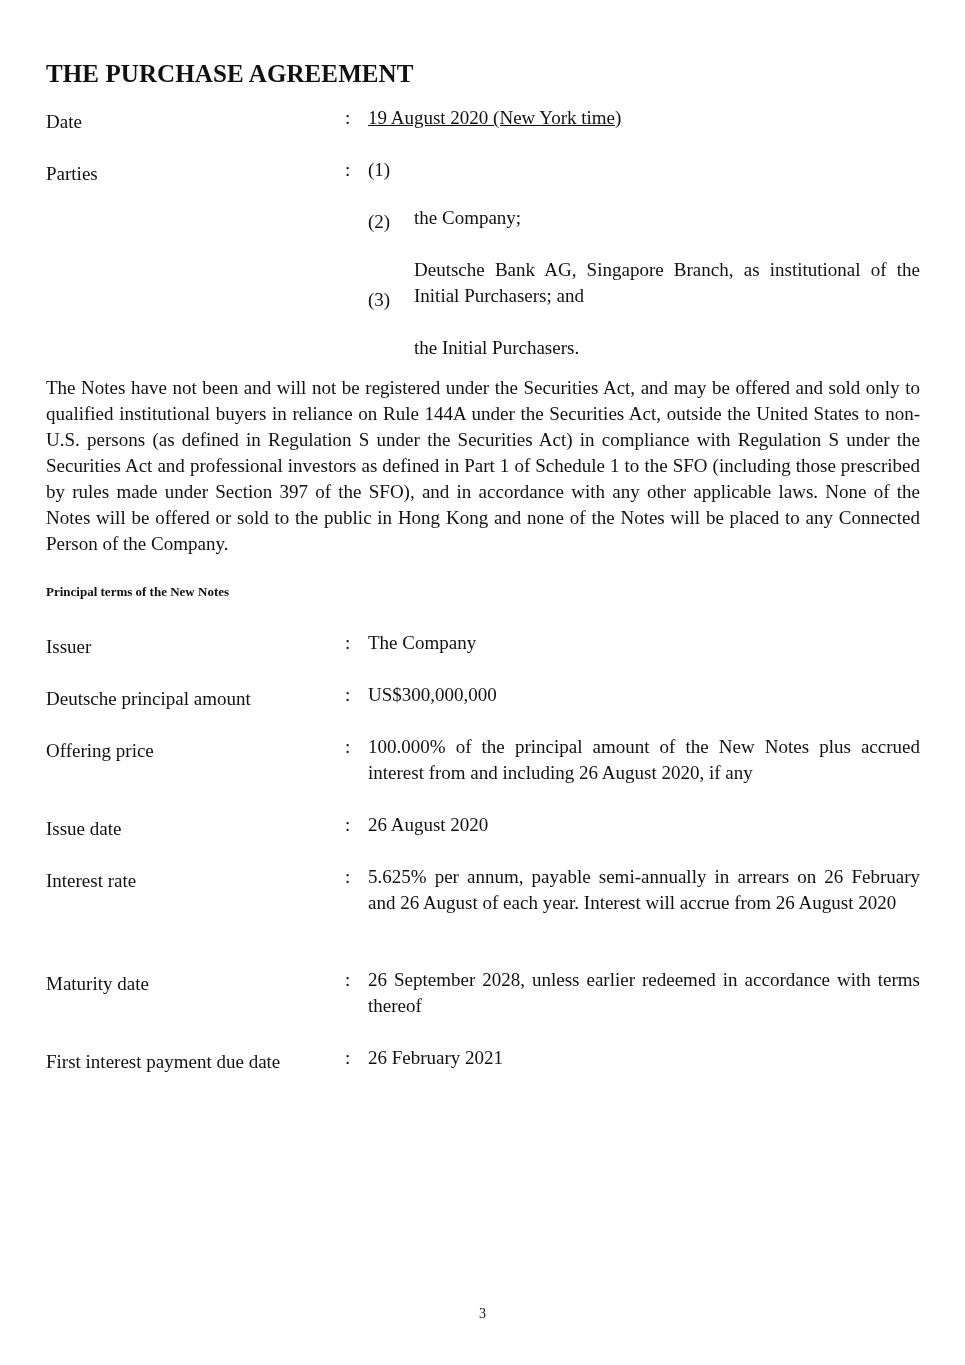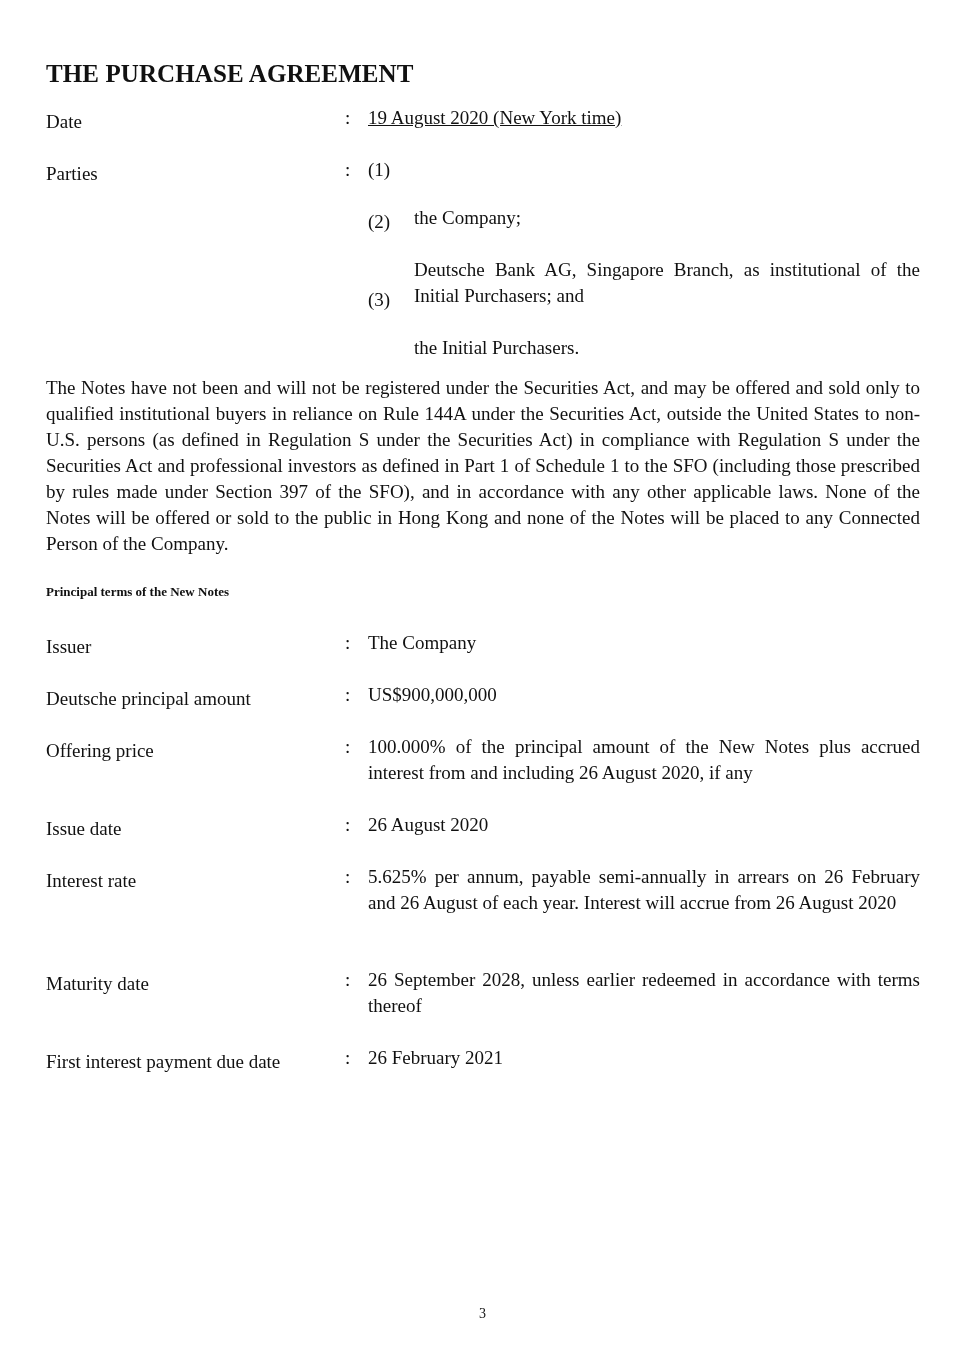--- a/index.html
+++ b/index.html
@@ -67,21 +67,21 @@
 
   <div class="row" style="top:630px;">
     <span class="label">Issuer</span>
     <span class="colon">:</span>
     <span class="value">The Company</span>
   </div>
 
   <div class="row" style="top:682px;">
     <span class="label">Deutsche principal amount</span>
     <span class="colon">:</span>
-    <span class="value">US$900,000,000</span>
+    <span class="value">US$300,000,000</span>
   </div>
 
   <div class="row" style="top:734px;">
     <span class="label">Offering price</span>
     <span class="colon">:</span>
     <span class="value">100.000% of the principal amount of the New Notes plus accrued interest from and including 26 August 2020, if any</span>
   </div>
 
   <div class="row" style="top:812px;">
     <span class="label">Issue date</span>

